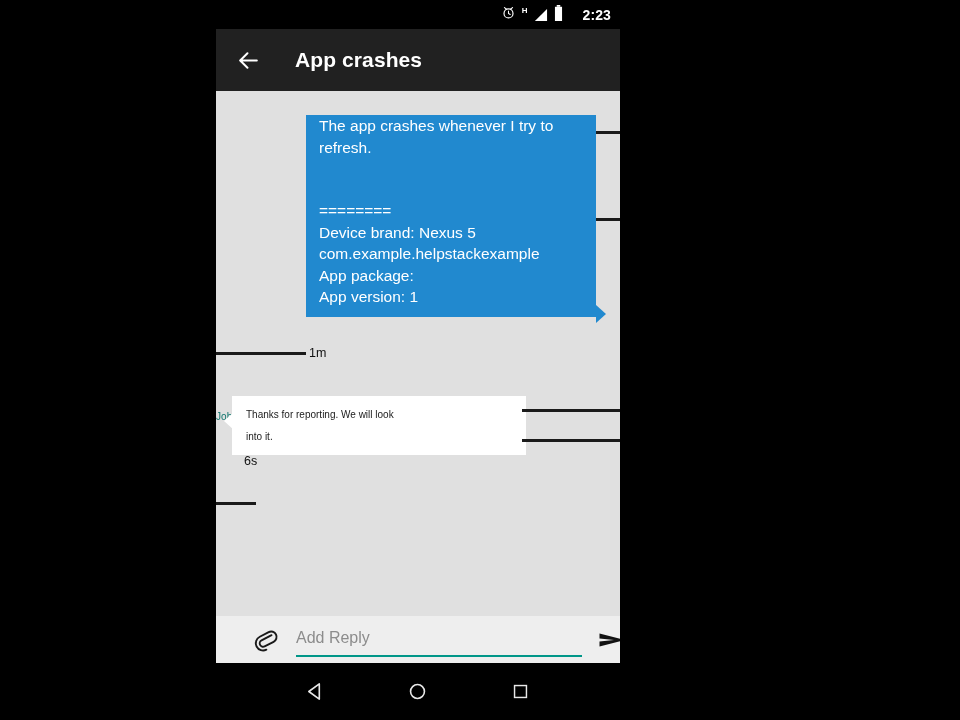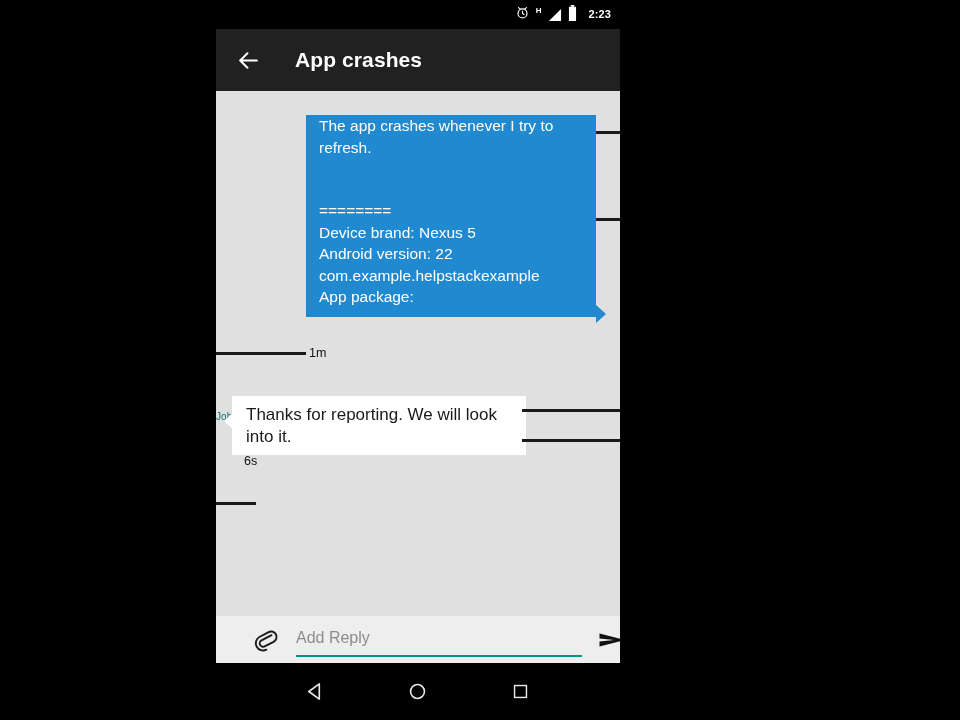--- a/index.html
+++ b/index.html
@@ -42,24 +42,24 @@
     box-sizing: border-box;
   }
   .status-icons {
     display: flex;
     align-items: center;
     gap: 6px;
   }
   .sb-icon { display: block; }
   .status-clock {
     color: #ffffff;
-    font-size: 11px;
+    font-size: 14px;
     font-weight: bold;
     letter-spacing: 0.1px;
-    margin-left: 6px;
+    margin-left: 14px;
     line-height: 1;
   }
   .hplus {
     color: #ffffff;
     font-size: 8px;
     font-weight: bold;
     line-height: 1;
     position: relative;
     top: -4px;
     margin-right: -1px;
@@ -145,21 +145,21 @@
   }
 
   
   #bubble-in {
     position: absolute;
     left: 16px;
     top: 305px;
     width: 294px;
     background: #ffffff;
     color: #1a1a1a;
-    font-size: 17px;
+    font-size: 10px;
     line-height: 21.5px;
     padding: 8px 10px 8px 14px;
     box-sizing: border-box;
   }
   #bubble-in-tail {
     position: absolute;
     left: 8px;
     top: 321px;
     width: 0; height: 0;
     border-top: 9px solid transparent;
@@ -303,23 +303,23 @@
   <div id="chat-area">
 
     <div class="sender-label" style="left:90px; top:7px;">Me</div>
 
     <div id="bubble-out">
       <div>The app crashes whenever I try to</div>
       <div>refresh.</div>
       <div class="spacer"></div>
       <div class="eq">========</div>
       <div>Device brand: Nexus 5</div>
-      <div>Android version: 22</div>
       <div>com.example.helpstackexample</div>
       <div>App package:</div>
+      <div>App version: 1</div>
     </div>
     <div id="bubble-out-tail"></div>
 
     <div class="leader" style="left:380px; top:40px;  width:24px;"></div>
     <div class="leader" style="left:380px; top:127px; width:24px;"></div>
 
     <div class="leader" style="left:0px; top:261px; width:90px;"></div>
     <div class="time-label" style="left:93px; top:255px;">1m</div>
 
     <div class="sender-label" style="left:0; top:287px;">John</div>

